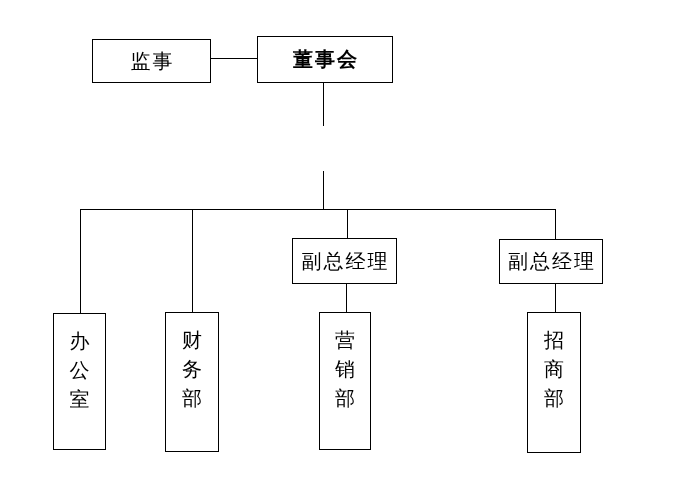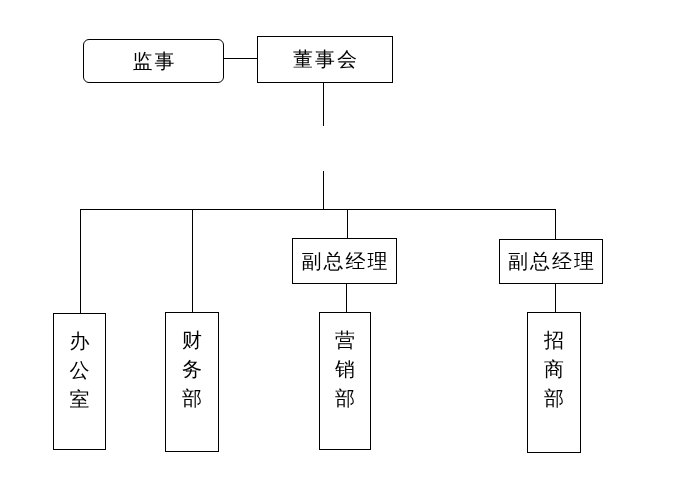--- a/index.html
+++ b/index.html
@@ -39,22 +39,22 @@
     text-align: center;
     padding-top: 13px;
     white-space: pre-line;
     letter-spacing: 0;
   }
   .line {
     position: absolute;
     background: #000000;
   }
   
-  #n-supervisor   { left: 83px;  top: 39px;  width: 141px; height: 44px; border-radius: 6px; }
-  #n-board        { left: 257px; top: 36px;  width: 136px; height: 47px; }
+  #n-supervisor   { left: 92px;  top: 39px;  width: 119px; height: 44px; }
+  #n-board        { left: 257px; top: 36px;  width: 136px; height: 47px; font-weight: bold; }
   #n-gm           { left: 256px; top: 126px; width: 132px; height: 45px; }
   #n-dgm-left     { left: 292px; top: 238px; width: 105px; height: 46px; }
   #n-dgm-right    { left: 499px; top: 239px; width: 104px; height: 45px; }
   #n-office       { left: 53px;  top: 313px; width: 53px;  height: 137px; }
   #n-finance      { left: 165px; top: 312px; width: 54px;  height: 140px; }
   #n-marketing    { left: 319px; top: 312px; width: 52px;  height: 138px; }
   #n-investment   { left: 527px; top: 312px; width: 54px;  height: 141px; }
   
   #l-sup-board    { left: 204px; top: 58px;  width: 53px;  height: 1px; }
   #l-board-gm     { left: 323px; top: 83px;  width: 1px;   height: 43px; }

